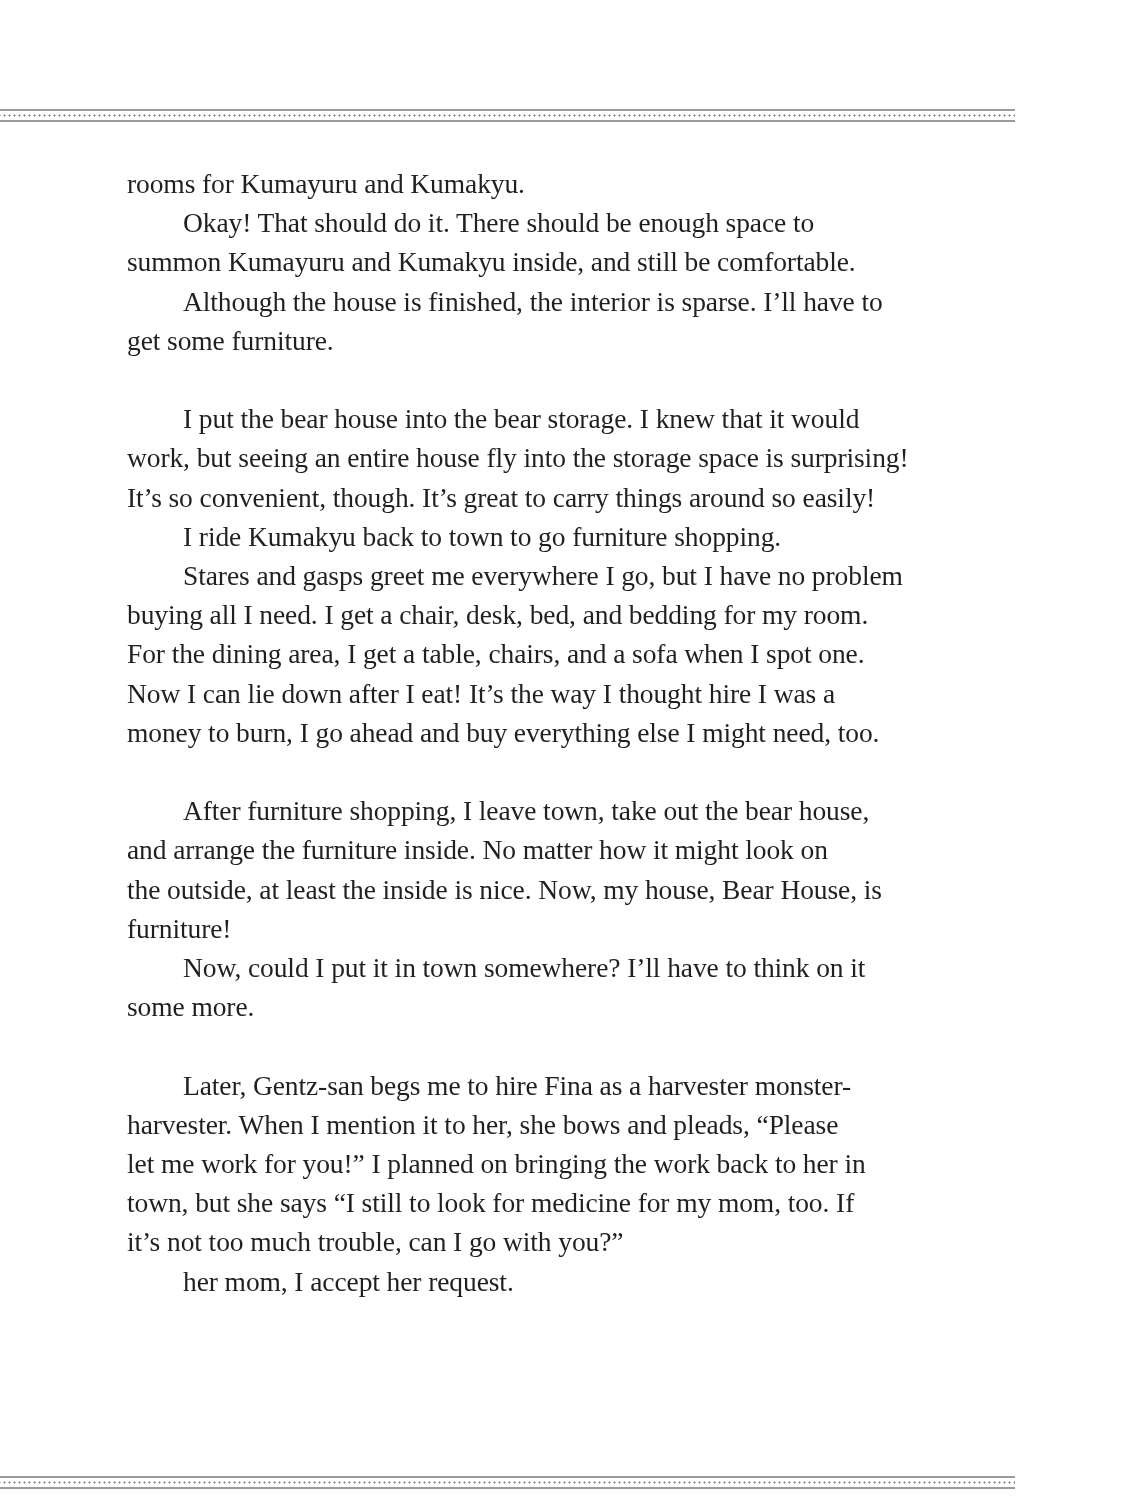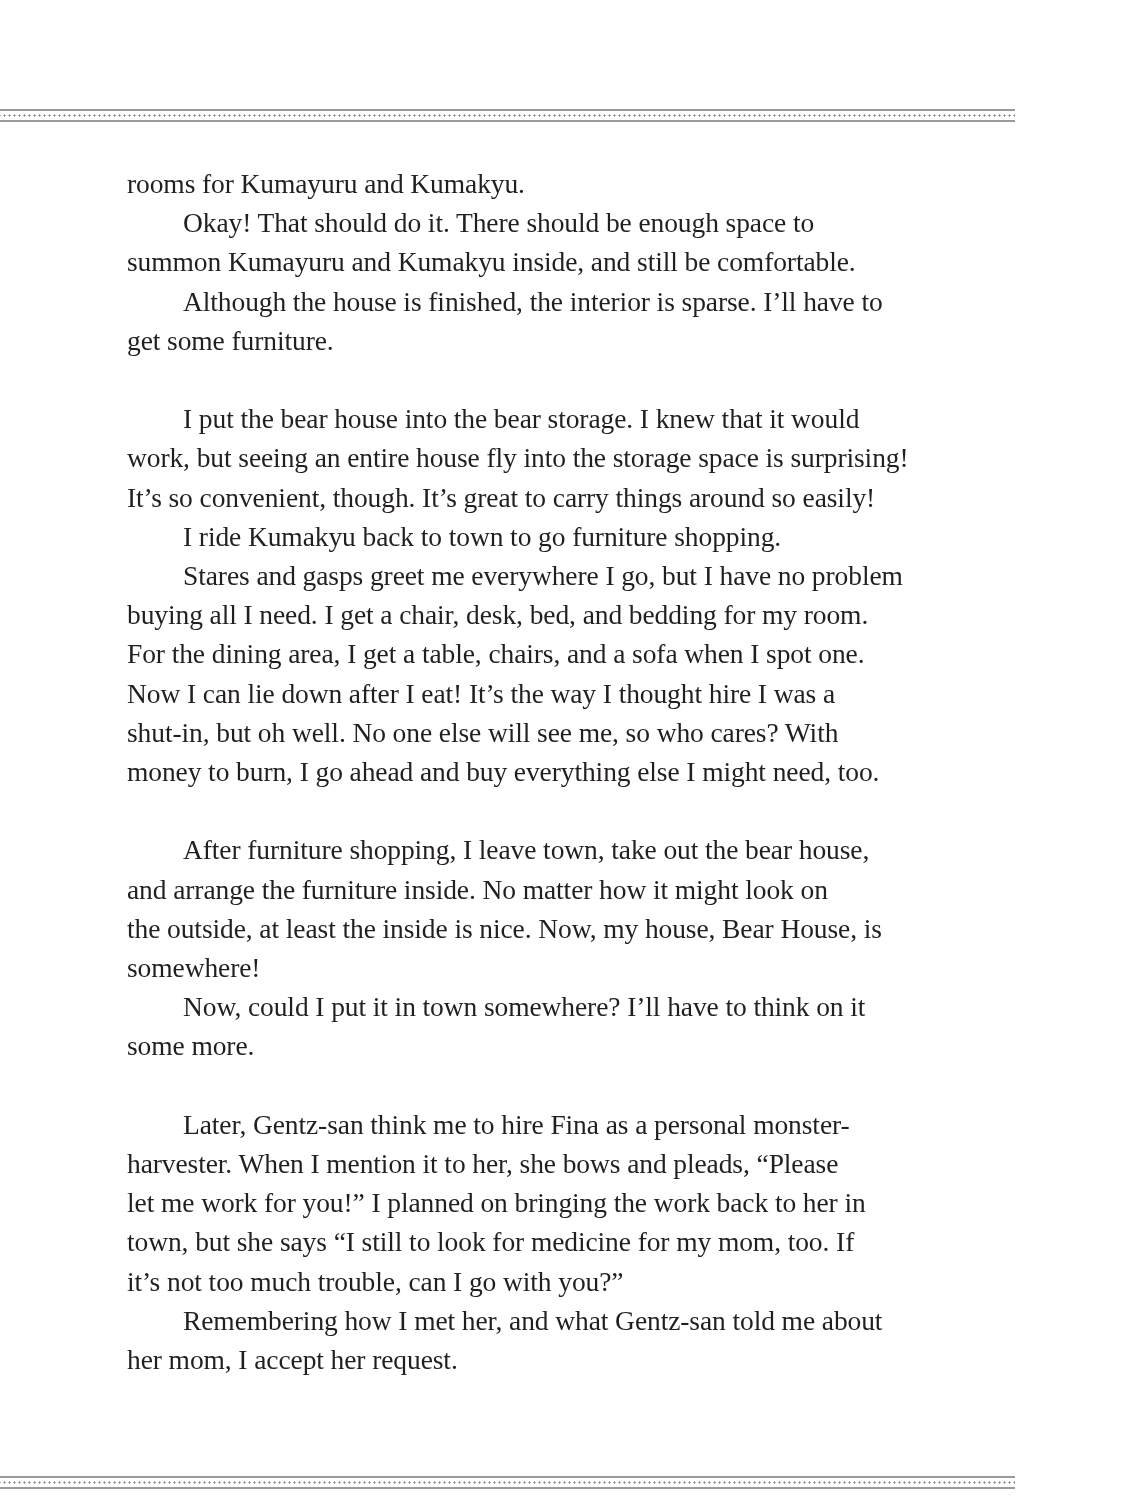--- a/index.html
+++ b/index.html
@@ -103,48 +103,46 @@
         <span class="ln">It’s so convenient, though. It’s great to carry things around so easily!</span>
       </p>
       <p class="para">
         <span class="ln">I ride Kumakyu back to town to go furniture shopping.</span>
       </p>
       <p class="para">
         <span class="ln">Stares and gasps greet me everywhere I go, but I have no problem</span>
         <span class="ln">buying all I need. I get a chair, desk, bed, and bedding for my room.</span>
         <span class="ln">For the dining area, I get a table, chairs, and a sofa when I spot one.</span>
         <span class="ln">Now I can lie down after I eat! It’s the way I thought hire I was a</span>
-        <span class="ln">shut-in, but oh well. No one else will see me, so who cares? With</span>
         <span class="ln">money to burn, I go ahead and buy everything else I might need, too.</span>
       </p>
     </div>
     <div class="gap"></div>
     <div>
       <p class="para">
         <span class="ln">After furniture shopping, I leave town, take out the bear house,</span>
         <span class="ln">and arrange the furniture inside. No matter how it might look on</span>
         <span class="ln">the outside, at least the inside is nice. Now, my house, Bear House, is</span>
-        <span class="ln">somewhere!</span>
+        <span class="ln">furniture!</span>
       </p>
       <p class="para">
         <span class="ln">Now, could I put it in town somewhere? I’ll have to think on it</span>
         <span class="ln">some more.</span>
       </p>
     </div>
     <div class="gap"></div>
     <div>
       <p class="para">
-        <span class="ln">Later, Gentz-san think me to hire Fina as a personal monster-</span>
+        <span class="ln">Later, Gentz-san begs me to hire Fina as a harvester monster-</span>
         <span class="ln">harvester. When I mention it to her, she bows and pleads, “Please</span>
         <span class="ln">let me work for you!” I planned on bringing the work back to her in</span>
         <span class="ln">town, but she says “I still to look for medicine for my mom, too. If</span>
         <span class="ln">it’s not too much trouble, can I go with you?”</span>
       </p>
       <p class="para">
-        <span class="ln">Remembering how I met her, and what Gentz-san told me about</span>
         <span class="ln">her mom, I accept her request.</span>
       </p>
     </div>
   </div>
 
 <div id="rule-bottom" class="rule">
   <div class="line top"></div>
   <div class="dots"></div>
   <div class="line bottom"></div>
 </div>

